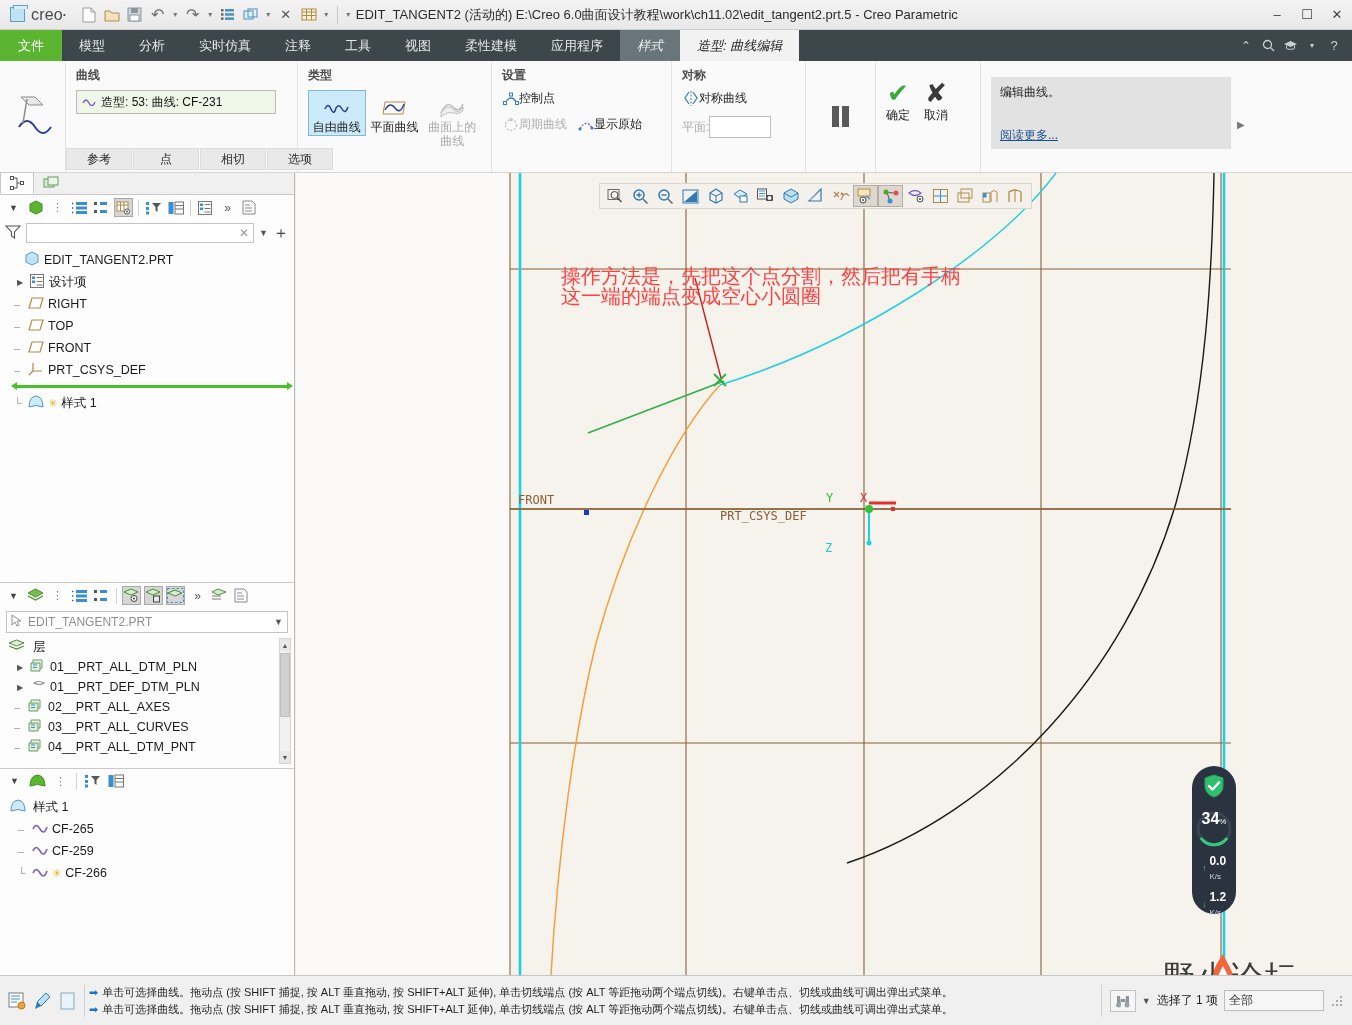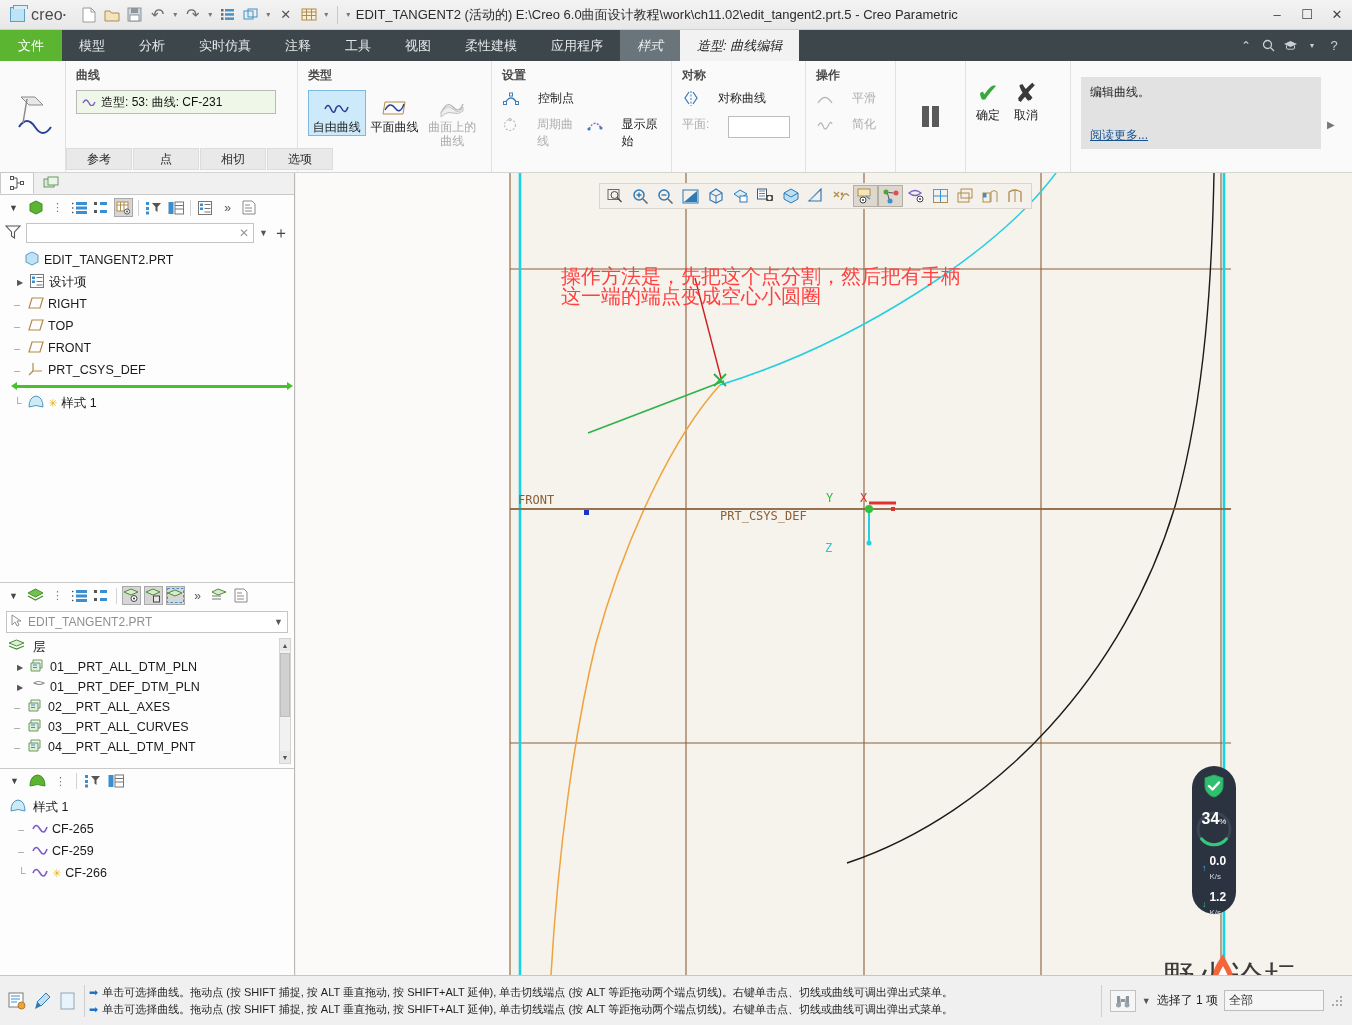--- a/index.html
+++ b/index.html
@@ -84,21 +84,21 @@
   }
 
   .typebtn {
     width: 58px; display: flex; flex-direction: column; align-items: center; padding-top: 4px;
     font-size: 12px; color: #222; text-align: center; line-height: 1.15; border: 1px solid transparent;
   }
   .typebtn.sel { background: #cdeafb; border: 1px solid #7cb8e0; }
   .typebtn.dis { color: #aaa; }
   .typebtn .glyph { height: 26px; display: flex; align-items: center; }
 
-  .opt-row { display: flex; align-items: flex-start; gap: 19px; font-size: 12px; color: #1d1d1d;
+  .opt-row { display: flex; align-items: center; gap: 0; font-size: 12px; color: #1d1d1d;
              margin-bottom: 9px; }
   .opt-row.dis { color: #adadad; }
   .opt-ico { width: 17px; height: 17px; display: inline-flex; align-items: center; justify-content: center; }
   .plane-box { width: 62px; height: 22px; background: #fff; border: 1px solid #bdbdbd; }
 
   .pause-ico { display: flex; gap: 3px; }
   .pause-ico i { display: block; width: 7px; height: 21px; background: #5a5a5a; }
 
   .okcancel { display: flex; gap: 14px; align-items: flex-start; padding-top: 12px; }
   .occol { display: flex; flex-direction: column; align-items: center; font-size: 12px; color: #222; }
@@ -428,39 +428,20 @@
             </svg>
       </span>
       <span>对称曲线</span>
     </div>
     <div class="opt-row dis" style="margin-top:6px">
       <span>平面:</span>
       <span class="plane-box"></span>
     </div>
   </div>
 
-  <div class="rgroup" style="width:90px">
-    <div class="rgroup-title">操作</div>
-    <div class="opt-row dis">
-      <span class="opt-ico">
-        <svg width="16" height="12" viewBox="0 0 16 12">
-              <path d="M1 10 q7 -11 14 0" fill="none" stroke="#b9b9b9" stroke-width="1.3"></path>
-            </svg>
-      </span>
-      <span>平滑</span>
-    </div>
-    <div class="opt-row dis">
-      <span class="opt-ico">
-        <svg width="16" height="12" viewBox="0 0 16 12">
-              <path d="M1 7 q3 -6 5 0 t5 0 t4 -2" fill="none" stroke="#b9b9b9" stroke-width="1.3"></path>
-            </svg>
-      </span>
-      <span>简化</span>
-    </div>
-  </div>
 
   <div class="rgroup" style="width:70px;display:flex;align-items:center;justify-content:center;padding-top:0">
     <div class="pause-ico">
           <i></i>
           <i></i>
         </div>
   </div>
 
   <div class="rgroup" style="width:105px">
     <div class="okcancel">

